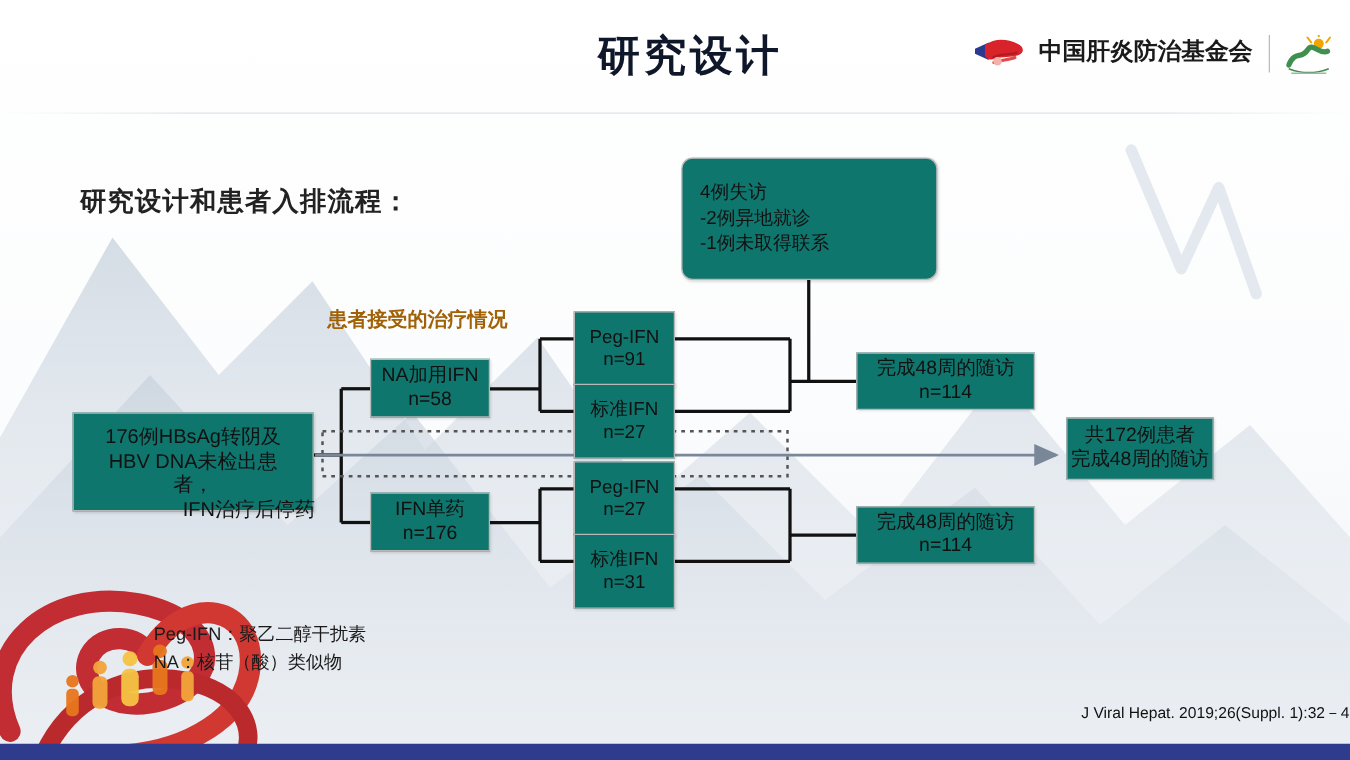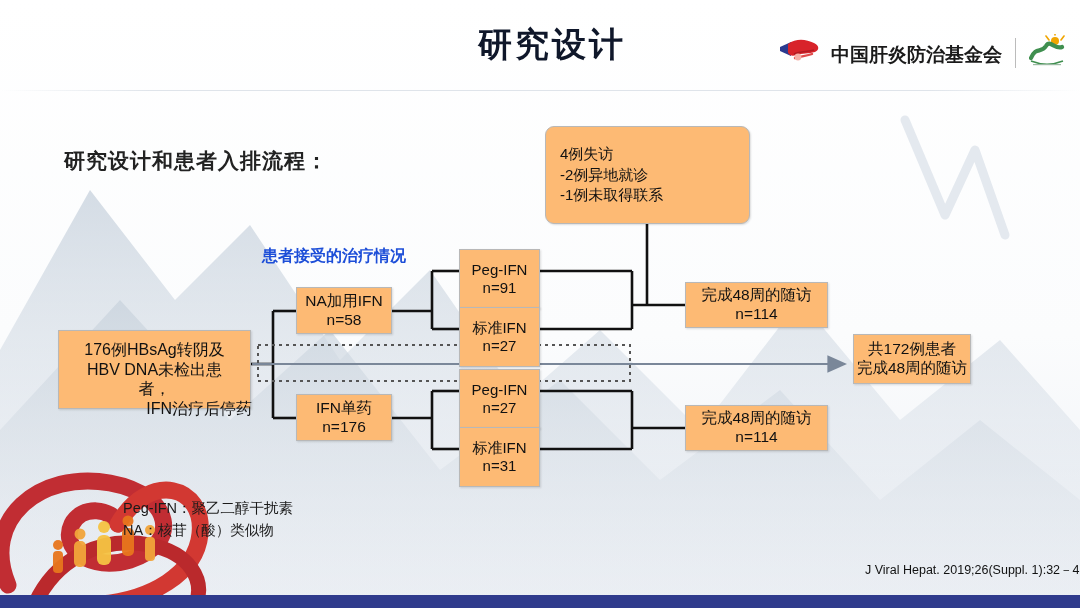--- a/index.html
+++ b/index.html
@@ -20,21 +20,21 @@
     position:absolute; left:478px; top:22px;
     font-size:34px; font-weight:bold; letter-spacing:3px;
     color:#0f172a;
     font-family:"DejaVu Serif","Liberation Serif",serif;
     white-space:nowrap;
   }
   .header-rule {
     position:absolute; left:0; top:90px; width:1080px; height:1px;
     background:linear-gradient(to right,rgba(255,255,255,0),#dfe4ea 14%,#dfe4ea 86%,rgba(255,255,255,0));
   }
-  .logo-wrap { position:absolute; left:778px; top:28px; display:flex; align-items:flex-end; gap:9px; height:40px; }
+  .logo-wrap { position:absolute; left:778px; top:28px; display:flex; align-items:flex-start; gap:9px; height:40px; }
   .logo-hand { width:44px; height:32px; flex:none; }
   .logo-cn {
     font-size:19px; font-weight:bold; color:#1a1a1a; white-space:nowrap;
     font-family:"DejaVu Serif","Liberation Serif",serif; letter-spacing:0px;
   }
   .logo-divider { width:1px; height:30px; background:#bbbbbb; margin:0 4px; flex:none; }
   .logo-mark { width:36px; height:34px; flex:none; }
 
   
   .section-heading {
@@ -42,21 +42,21 @@
     font-size:21px; font-weight:bold; color:#222222;
     letter-spacing:1px; white-space:nowrap;
   }
 
   
   .flow { position:absolute; inset:0; z-index:4; }
   #connectors { position:absolute; left:0; top:0; width:1080px; height:608px; z-index:3; }
 
   .node {
     position:absolute; z-index:6;
-    background:#fdba74;
+    background:#0f766e;
     border:1px solid #b8b8b8;
     display:flex; flex-direction:column;
     align-items:center; justify-content:center;
     text-align:center;
     color:#111111;
     line-height:1.22;
     box-shadow:1px 1px 2px rgba(0,0,0,0.13);
   }
   .node span { display:block; white-space:nowrap; }
 
@@ -88,21 +88,21 @@
     left:545px; top:126px; width:205px; height:98px;
     border-radius:9px;
     align-items:flex-start; justify-content:center;
     padding-left:14px; text-align:left;
     font-size:15px; line-height:1.36;
   }
   .node-dropout span { text-align:left; }
 
   .treat-label {
     position:absolute; left:262px; top:246px; z-index:6;
-    font-size:16px; font-weight:bold; color:#1d4ed8;
+    font-size:16px; font-weight:bold; color:#a16207;
     white-space:nowrap;
   }
 
   
   .legend {
     position:absolute; left:123px; top:498px; z-index:6;
     font-size:14.5px; color:#1a1a1a; line-height:1.5;
   }
   .legend span { display:block; white-space:nowrap; }
 

